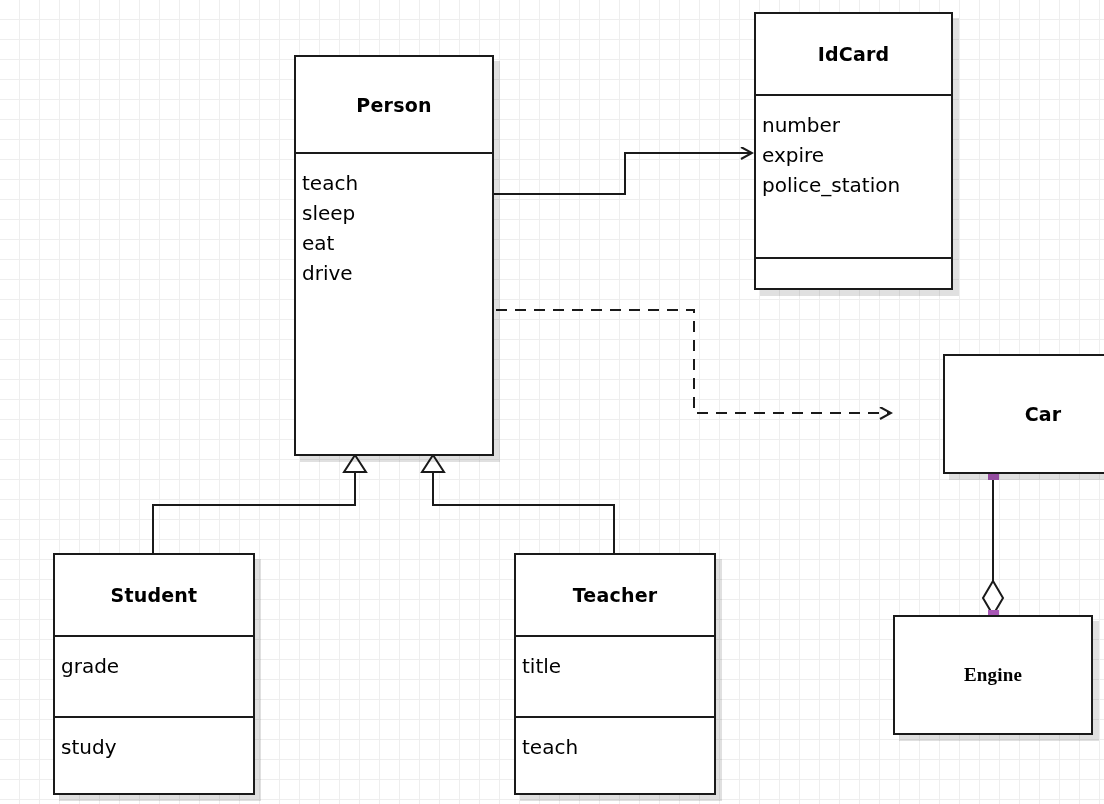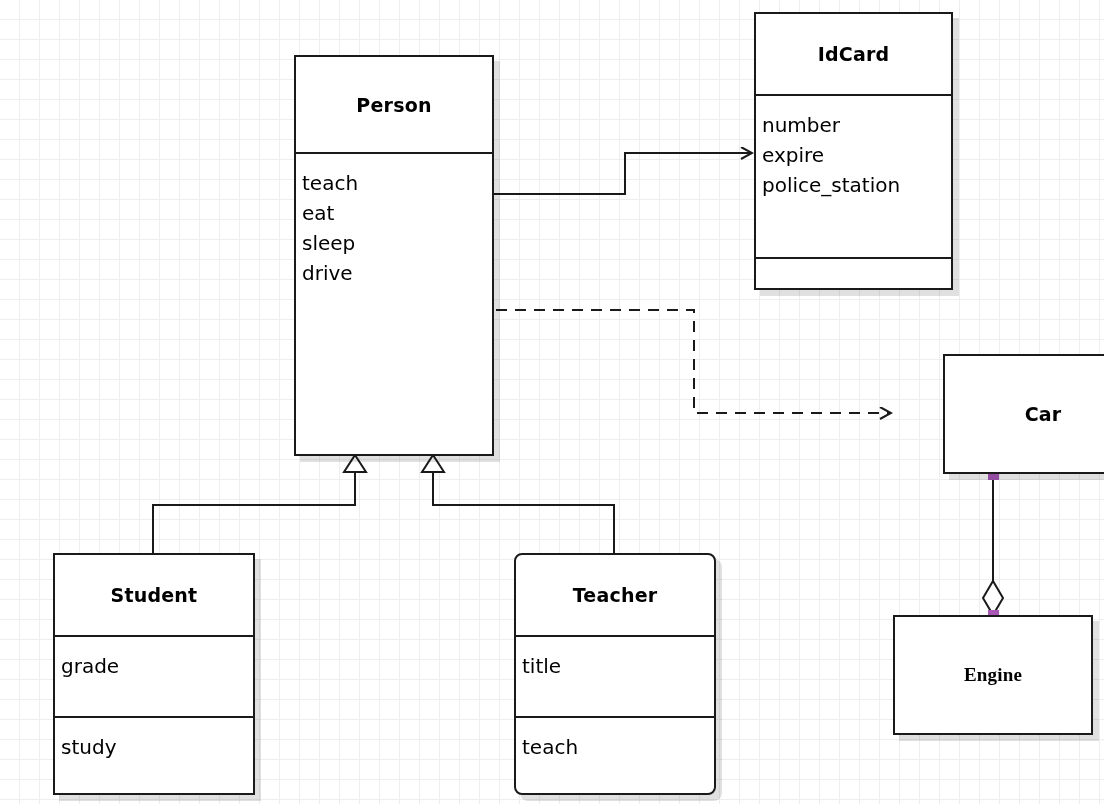--- a/index.html
+++ b/index.html
@@ -107,22 +107,22 @@
     </g>
   </svg>
 
   <div class="handle" style="left:988px; top:469px;"></div>
   <div class="handle" style="left:988px; top:610px;"></div>
 
   <div class="uml-class" style="left:294px; top:55px; width:200px; height:401px;">
     <div class="compartment class-name" style="height:95px;">Person</div>
     <div class="compartment members members-top" style="height:163px;">
       <div class="member-row">teach</div>
+      <div class="member-row">sleep</div>
       <div class="member-row">eat</div>
-      <div class="member-row">sleep</div>
       <div class="member-row">drive</div>
     </div>
   </div>
 
   <div class="uml-class" style="left:754px; top:12px; width:199px; height:278px;">
     <div class="compartment class-name" style="height:80px;">IdCard</div>
     <div class="compartment members members-top" style="height:163px;">
       <div class="member-row">number</div>
       <div class="member-row">expire</div>
       <div class="member-row">police_station</div>
@@ -133,21 +133,21 @@
   <div class="uml-class" style="left:53px; top:553px; width:202px; height:242px;">
     <div class="compartment class-name" style="height:80px;">Student</div>
     <div class="compartment members members-top" style="height:81px;">
       <div class="member-row">grade</div>
     </div>
     <div class="compartment members members-top" style="height:81px;">
       <div class="member-row">study</div>
     </div>
   </div>
 
-  <div class="uml-class" style="left:514px; top:553px; width:202px; height:242px;border-radius:8px;">
+  <div class="uml-class" style="left:514px; top:553px; width:202px; height:242px;">
     <div class="compartment class-name" style="height:80px;">Teacher</div>
     <div class="compartment members members-top" style="height:81px;">
       <div class="member-row">title</div>
     </div>
     <div class="compartment members members-top" style="height:81px;">
       <div class="member-row">teach</div>
     </div>
   </div>
 
   <div class="uml-class" style="left:943px; top:354px; width:200px; height:120px;">

